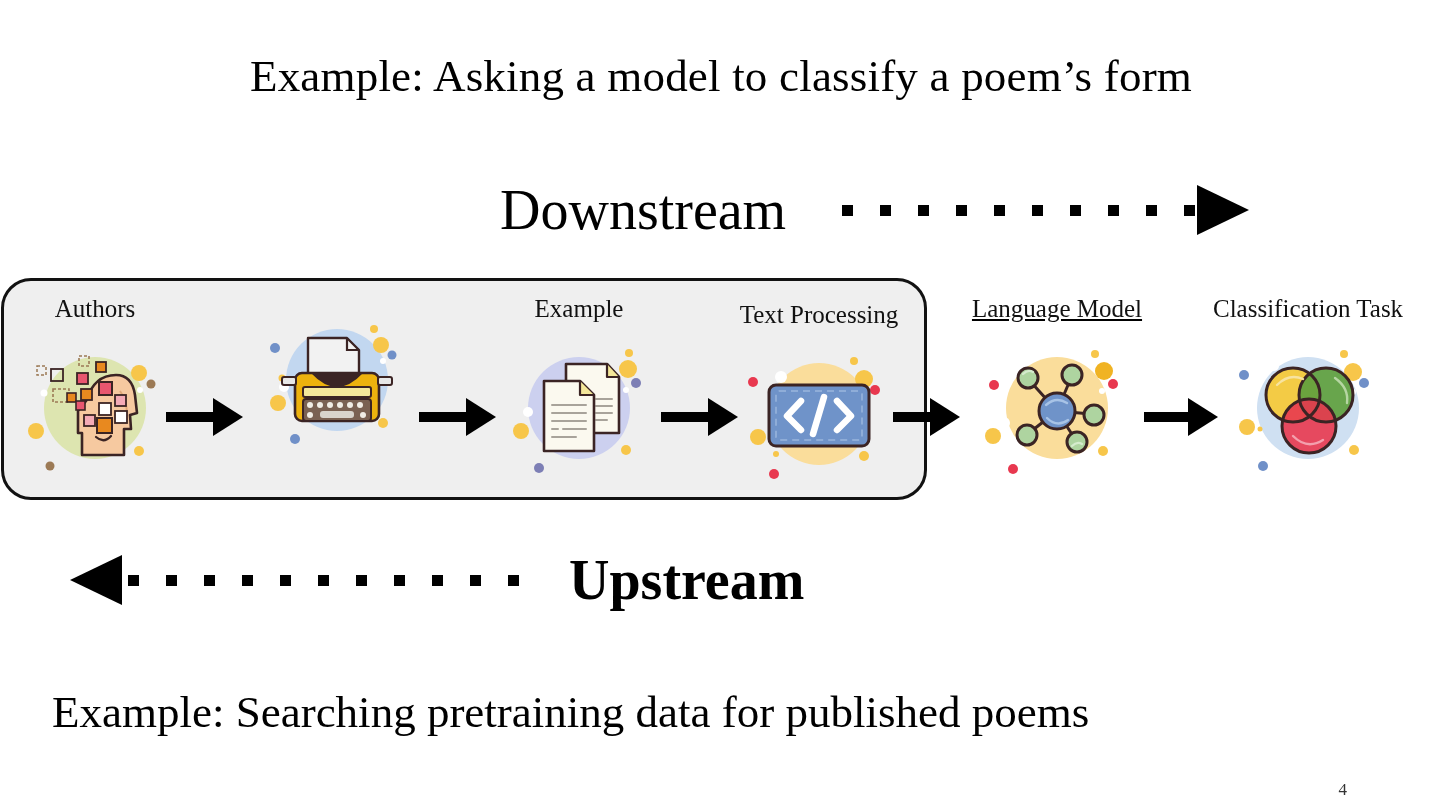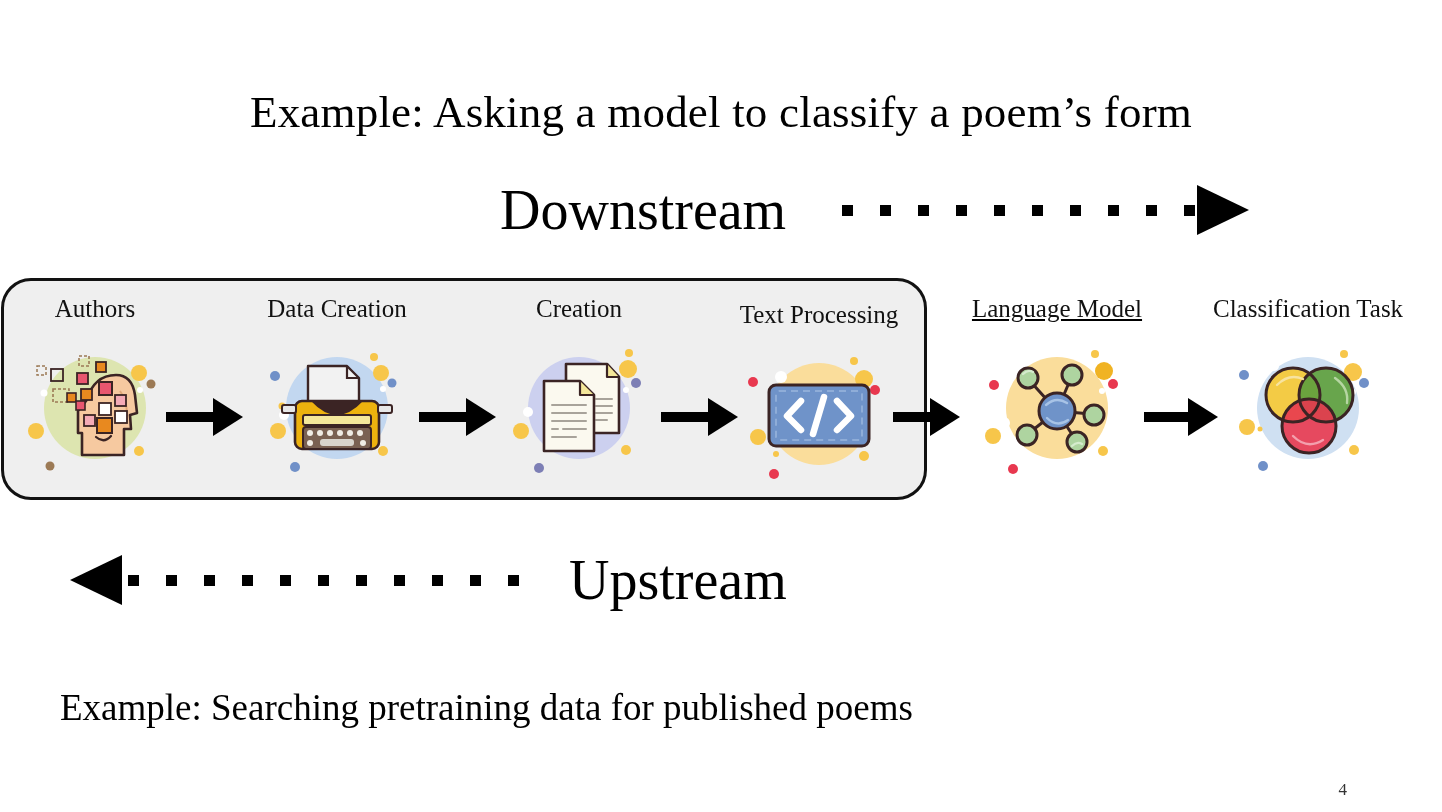--- a/index.html
+++ b/index.html
@@ -26,40 +26,39 @@
   .title-top {
     position: absolute;
     left: 0;
     top: 52px;
     width: 1442px;
     text-align: center;
     font-size: 45px;
     line-height: 1.1;
     letter-spacing: 0.2px;
     white-space: nowrap;
-    margin-top: 36px;
   }
   .title-bottom {
     position: absolute;
-    left: 60px;
+    left: 52px;
     top: 688px;
-    font-size: 37px;
+    font-size: 45px;
     line-height: 1.1;
     white-space: nowrap;
   }
 
   
   .dir-row {
     position: absolute;
     height: 80px;
     display: flex;
     align-items: center;
   }
   #downstream-row { left: 500px; top: 170px; }
-  #upstream-row   { left: 70px;  top: 540px; }
+  #upstream-row   { left: 70px;  top: 540px; font-weight: bold; }
 
   .dir-label {
     font-size: 56px;
     line-height: 1;
     white-space: nowrap;
   }
 
   .dotline {
     display: flex;
     align-items: center;
@@ -229,21 +228,20 @@
       </svg>
     </div>
   </div>
 
   <div class="conn" id="conn-1">
     <span class="shaft"></span>
     <span class="head"></span>
   </div>
 
   <div class="stage" id="stage-data-creation">
-    <div class="stage-label">Data Creation</div>
     <div class="icon-wrap">
       <svg viewBox="0 0 150 150">
         <circle cx="75" cy="75" r="51" fill="#c2d7f0"></circle>
         <circle cx="119" cy="40" r="8" fill="#f7c64a"></circle>
         <circle cx="112" cy="24" r="4" fill="#f7c64a"></circle>
         <circle cx="130" cy="50" r="4.5" fill="#7090c8"></circle>
         <circle cx="121" cy="56" r="3" fill="#ffffff"></circle>
         <circle cx="16" cy="98" r="8" fill="#f7c64a"></circle>
         <circle cx="22" cy="82" r="5" fill="#ffffff"></circle>
         <circle cx="13" cy="43" r="5" fill="#7090c8"></circle>
@@ -274,21 +272,21 @@
       </svg>
     </div>
   </div>
 
   <div class="conn" id="conn-2">
     <span class="shaft"></span>
     <span class="head"></span>
   </div>
 
   <div class="stage" id="stage-curation">
-    <div class="stage-label">Creation</div>
+    <div class="stage-label">Example</div>
     <div class="icon-wrap">
       <svg viewBox="0 0 150 150">
         <circle cx="75" cy="75" r="51" fill="#ccd0ef"></circle>
         <circle cx="125" cy="20" r="4" fill="#f7c64a"></circle>
         <circle cx="124" cy="36" r="9" fill="#f7c64a"></circle>
         <circle cx="132" cy="50" r="5" fill="#7d7fb5"></circle>
         <circle cx="122" cy="57" r="3" fill="#ffffff"></circle>
         <circle cx="17" cy="98" r="8" fill="#f7c64a"></circle>
         <circle cx="24" cy="79" r="5" fill="#ffffff"></circle>
         <circle cx="122" cy="117" r="5" fill="#f7c64a"></circle>

